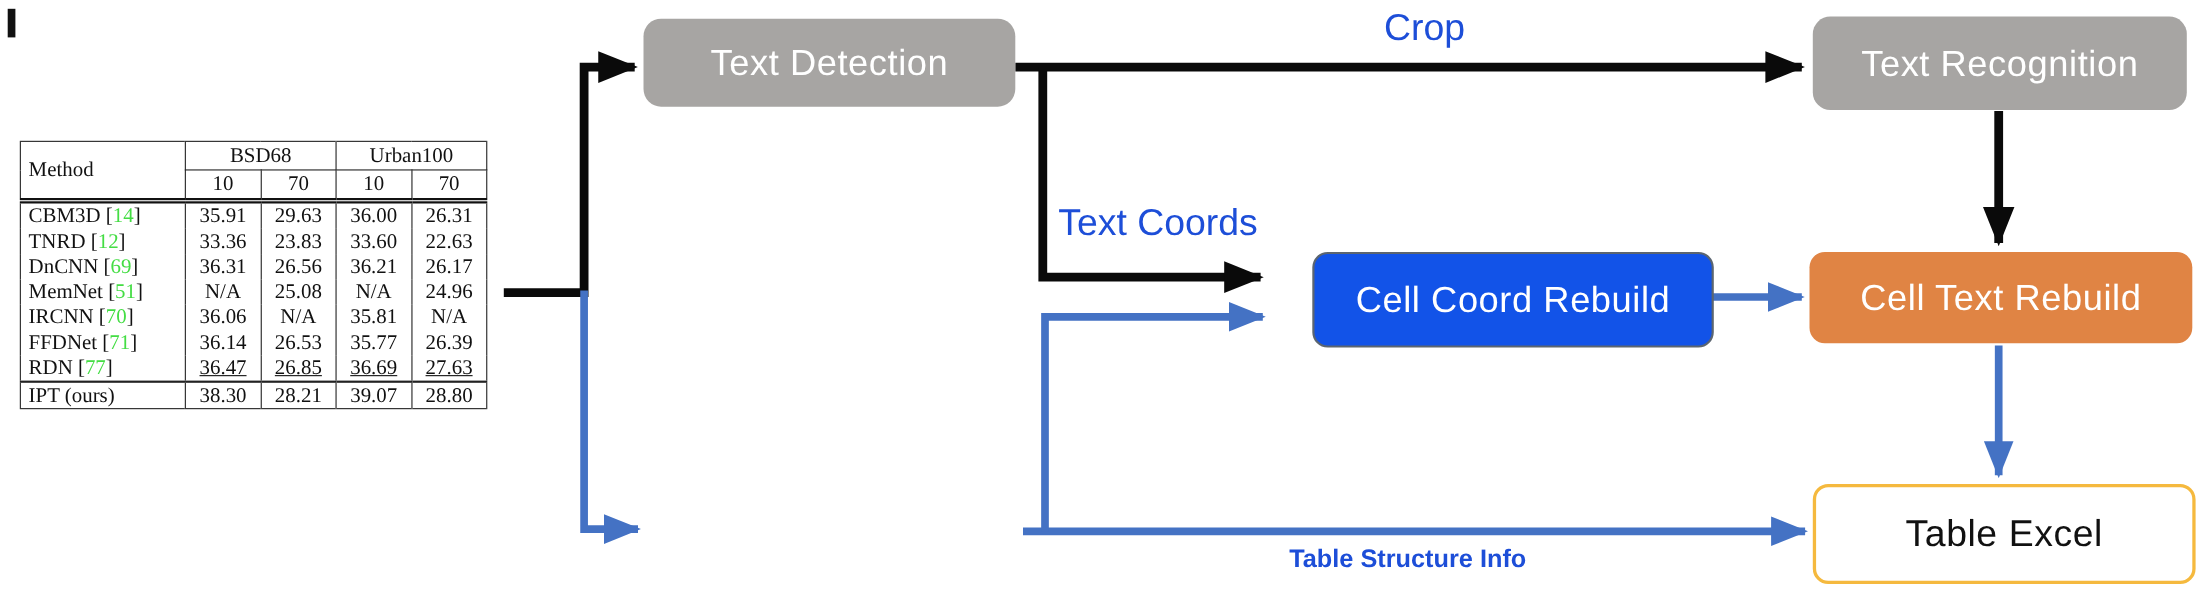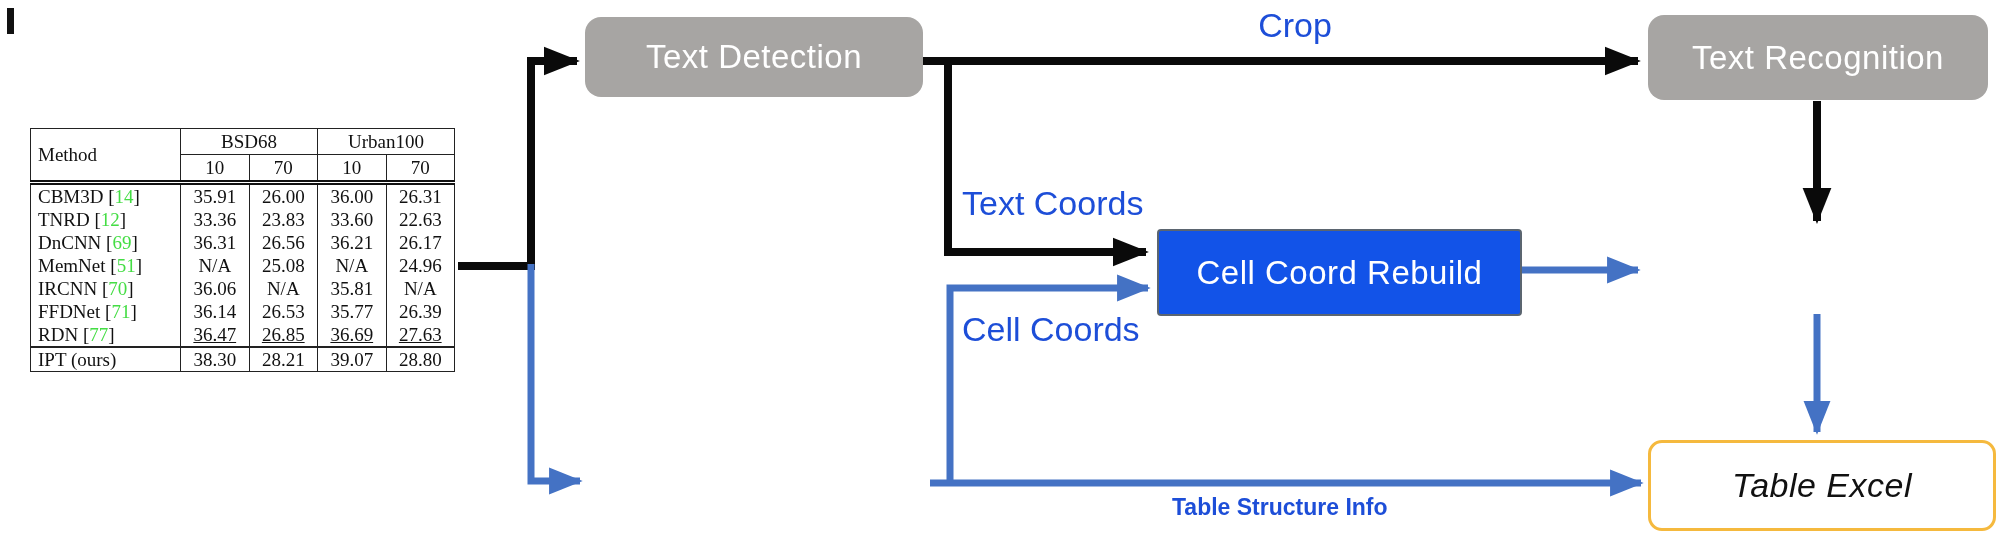--- a/index.html
+++ b/index.html
@@ -4,47 +4,47 @@
 <style>
   html,body{margin:0;padding:0;background:#fff;}
   #stage{position:relative;width:2002px;height:552px;background:#ffffff;overflow:hidden;
          font-family:"Liberation Sans",sans-serif;}
   .abs{position:absolute;}
 
   
   #corner-tick{left:7px;top:8px;width:7px;height:26px;background:#111;}
 
   
-  #paper-table{left:30px;top:128px;}
+  #paper-table{left:18px;top:128px;}
   .tbl{border-collapse:collapse;width:425px;background:#fff;color:#111;
        font-family:"Liberation Serif",serif;font-size:19px;border:1.6px solid #222;}
   .tbl th,.tbl td{border-left:1.4px solid #222;border-right:1.4px solid #222;
        padding:0 4px;text-align:center;height:23px;line-height:23px;font-weight:normal;white-space:nowrap;}
   .tbl thead th{height:25px;line-height:25px;}
   .tbl .method-col{text-align:left;padding-left:7px;width:138px;}
   .tbl .grp{border-bottom:1.4px solid #222;}
   .tbl .hdr-bottom{border-bottom:5px double #111;}
   .tbl .ipt-row td{border-top:2.4px solid #222;}
   .cite{color:var(--cite-green,#44dd44);}
   .u{text-decoration:underline;}
   .b{font-weight:bold;margin-left:44px;}
 
   
   .node{display:flex;align-items:center;justify-content:center;text-align:center;
         color:#fff;font-size:33px;letter-spacing:.5px;}
   .gray{background:var(--gray-box,#a7a5a3);border-radius:16px;}
-  .blue{background:var(--blue-box,#1253e8);border-radius:4px;border:2.5px solid #5b6570;}
+  .blue{background:var(--blue-box,#1253e8);border-radius:14px;border:2.5px solid #5b6570;margin-left:36px;}
   .orange{background:var(--orange-box,#e08444);border-radius:14px;}
   #node-text-detection{left:585px;top:17px;width:338px;height:80px;}
   #node-text-recognition{left:1648px;top:15px;width:340px;height:85px;}
   #node-cell-coord-rebuild{left:1157px;top:229px;width:361px;height:83px;}
   #node-cell-text-rebuild{left:1645px;top:229px;width:348px;height:83px;}
   #node-table-structure-prediction{left:588px;top:437px;width:342px;height:96px;line-height:1.14;}
   #node-table-excel{left:1648px;top:440px;width:342px;height:85px;background:#fff;
-        border:3px solid var(--gold-border,#f5b93e);border-radius:14px;color:#111;font-size:34px;font-style:italic;}
+        border:3px solid var(--gold-border,#f5b93e);border-radius:14px;color:#111;font-size:34px;}
 
   
   .edge-label{color:#1d4ed8;font-size:34px;white-space:nowrap;}
   #label-crop{left:1200px;top:6px;width:190px;text-align:center;}
   #label-text-coords{left:962px;top:184px;}
   #label-cell-coords{left:962px;top:310px;}
   #label-table-structure-info{left:1172px;top:494px;font-size:23px;font-weight:600;}
 
   
   #edges{left:0;top:0;pointer-events:none;}
@@ -72,21 +72,21 @@
           <th class="hdr-bottom">10</th>
           <th class="hdr-bottom">70</th>
           <th class="hdr-bottom">10</th>
           <th class="hdr-bottom">70</th>
         </tr>
       </thead>
       <tbody>
         <tr>
           <td class="method-col"><span>CBM3D</span> [<span class="cite">14</span>]</td>
           <td>35.91</td>
-          <td>26.00</td>
+          <td>29.63</td>
           <td>36.00</td>
           <td>26.31</td>
         </tr>
         <tr>
           <td class="method-col"><span>TNRD</span> [<span class="cite">12</span>]</td>
           <td>33.36</td>
           <td>23.83</td>
           <td>33.60</td>
           <td>22.63</td>
         </tr>
@@ -152,20 +152,20 @@
     <path class="edge-blue" d="M531,264 V481 H580" marker-end="url(#au)"></path>
     <path class="edge-blue" d="M930,483 H1641" marker-end="url(#au)"></path>
     <path class="edge-blue" d="M950,483 V288 H1148" marker-end="url(#au)"></path>
     <path class="edge-blue" d="M1520,270 H1638" marker-end="url(#au)"></path>
     <path class="edge-blue" d="M1817,314 V432" marker-end="url(#au)"></path>
   </svg>
 
   <div class="abs node gray" id="node-text-detection">Text Detection</div>
   <div class="abs node gray" id="node-text-recognition">Text Recognition</div>
   <div class="abs node blue" id="node-cell-coord-rebuild">Cell Coord Rebuild</div>
+  <div class="abs node orange" id="node-cell-text-rebuild">Cell Text Rebuild</div>
   <div class="abs node" id="node-table-excel">Table Excel</div>
 
   <div class="abs edge-label" id="label-crop">Crop</div>
   <div class="abs edge-label" id="label-text-coords">Text Coords</div>
-  <div class="abs edge-label" id="label-cell-coords">Cell Coords</div>
   <div class="abs edge-label" id="label-table-structure-info">Table Structure Info</div>
 
 </div>
 
 </body></html>

